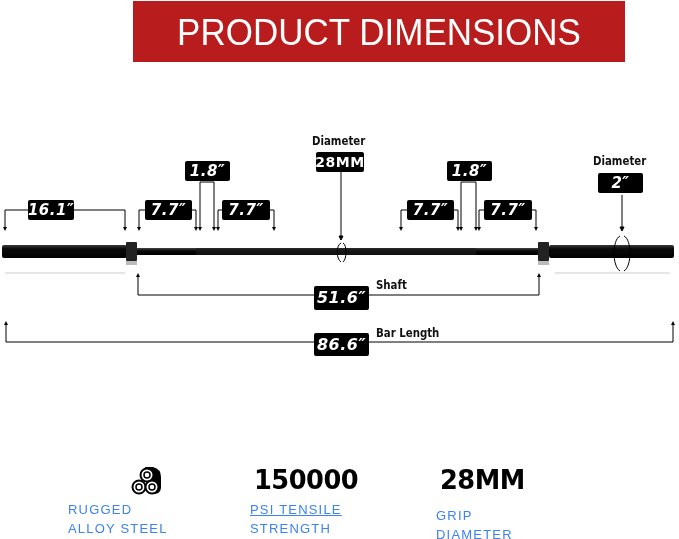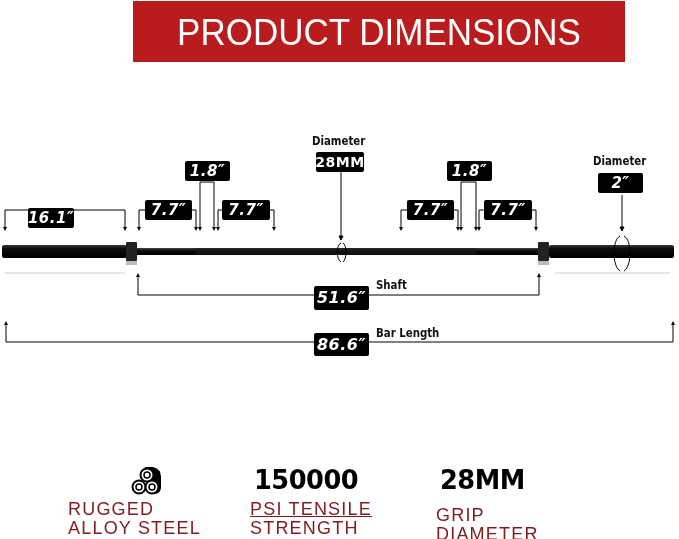--- a/index.html
+++ b/index.html
@@ -30,22 +30,22 @@
       font-size: 12px; color: #111; white-space: nowrap; transform: scaleX(0.85); transform-origin: left center;
     }
 
     .feature { position: absolute; top: 462px; width: 160px; text-align: left; }
     .feature .big {
       font-family: "DejaVu Sans", sans-serif; font-weight: bold; font-size: 27px;
       height: 36px; line-height: 36px; letter-spacing: -0.5px;
       transform: scaleX(0.95);
     }
     .feature .line {
-      font-family: "Liberation Sans", sans-serif; font-size: 18px; line-height: 19px;
-      letter-spacing: 1.2px; color: #7f1d1d;
+      font-family: "Liberation Sans", sans-serif; font-size: 13px; line-height: 19px;
+      letter-spacing: 1.2px; color: #3b82f6;
     }
     .feature .icon-wrap { height: 38px; display: flex; justify-content: center; align-items: center; }
   </style>
 </head>
 <body>
 
 <div class="header">
   <span>PRODUCT DIMENSIONS</span>
 </div>
 
@@ -132,21 +132,21 @@
 
   <g stroke="#000" stroke-width="1" fill="none">
     <polyline points="6,324 6,342 673,342 673,324"></polyline>
   </g>
   <g fill="#000">
     <path d="M4,325 L6,321 L8,325 Z"></path>
       <path d="M671,325 L673,321 L675,325 Z"></path>
   </g>
 </svg>
 
-<div class="tag" style="left:28px;top:200px;width:46px;margin-top:8px;">16.1″</div>
+<div class="tag" style="left:28px;top:200px;width:46px;">16.1″</div>
 <div class="tag" style="left:145px;top:200px;width:47px;">7.7″</div>
 <div class="tag" style="left:185px;top:161px;width:45px;">1.8″</div>
 <div class="tag" style="left:222px;top:200px;width:48px;">7.7″</div>
 
 <div class="lbl" style="left:312px;top:134px;">Diameter</div>
 <div class="tag" style="left:316px;top:152px;width:48px;font-style:normal;font-size:14px;">28MM</div>
 
 <div class="tag" style="left:407px;top:200px;width:47px;">7.7″</div>
 <div class="tag" style="left:447px;top:161px;width:45px;">1.8″</div>
 <div class="tag" style="left:484px;top:200px;width:48px;">7.7″</div>

